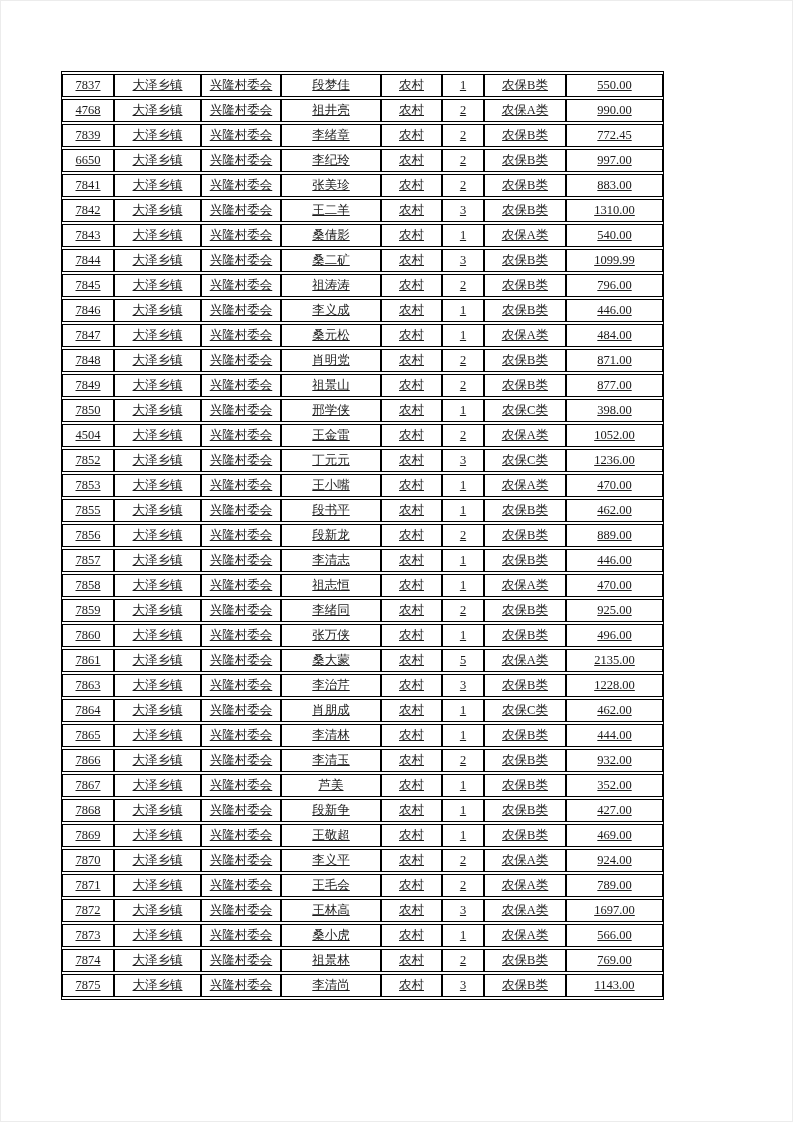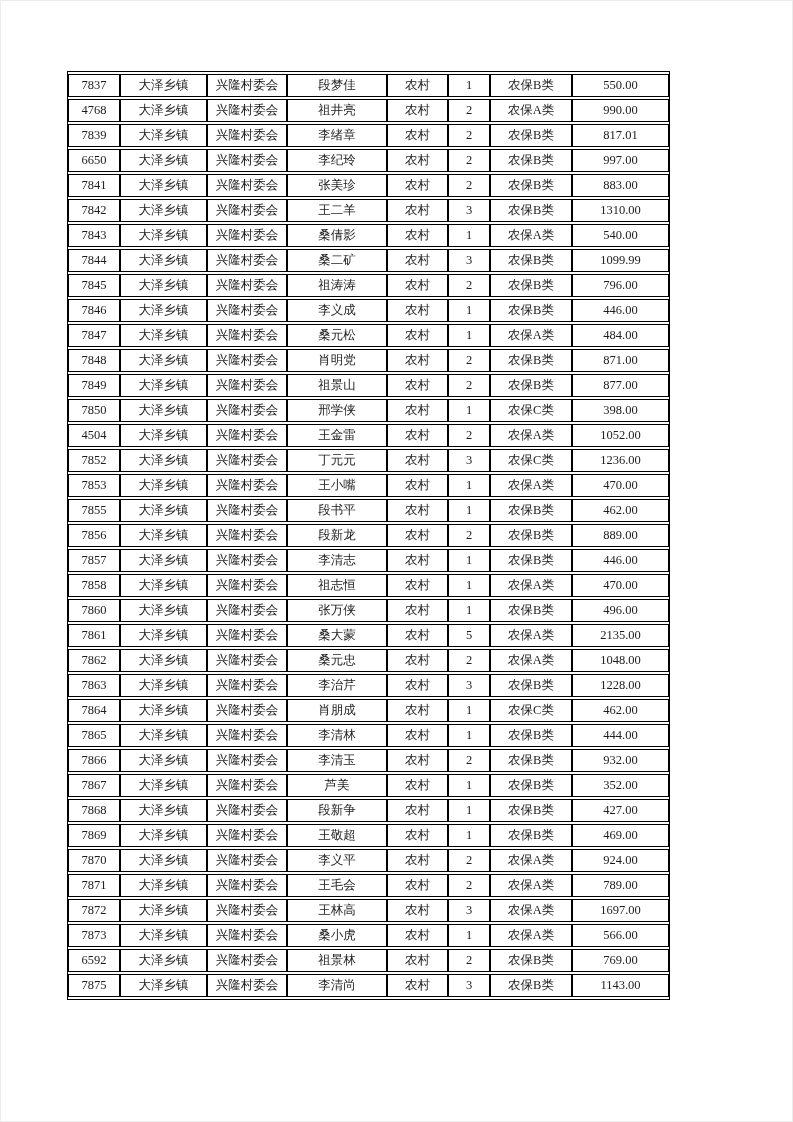--- a/index.html
+++ b/index.html
@@ -12,22 +12,23 @@
     height: 1122px;
     position: relative;
     font-family: "Liberation Serif", "DejaVu Serif", serif;
     color: #1c1c1c;
     box-sizing: border-box;
     border: 1px solid #ececec;
     overflow: hidden;
   }
   .sheet {
     position: absolute;
-    left: 66px;
+    left: 60px;
     top: 70px;
+    text-decoration: underline;
   }
   table.grid {
     border-collapse: separate;
     border-spacing: 0 2px;
     table-layout: fixed;
     width: 601px;
     border: 1px solid #000;
   }
   table.grid td {
     border: 1px solid #000;
@@ -86,21 +87,21 @@
           <td>990.00</td>
         </tr>
         <tr>
           <td>7839</td>
           <td>大泽乡镇</td>
           <td>兴隆村委会</td>
           <td>李绪章</td>
           <td>农村</td>
           <td>2</td>
           <td>农保B类</td>
-          <td>817.01</td>
+          <td>772.45</td>
         </tr>
         <tr>
           <td>6650</td>
           <td>大泽乡镇</td>
           <td>兴隆村委会</td>
           <td>李纪玲</td>
           <td>农村</td>
           <td>2</td>
           <td>农保B类</td>
           <td>997.00</td>
@@ -269,48 +270,48 @@
           <td>7858</td>
           <td>大泽乡镇</td>
           <td>兴隆村委会</td>
           <td>祖志恒</td>
           <td>农村</td>
           <td>1</td>
           <td>农保A类</td>
           <td>470.00</td>
         </tr>
         <tr>
+          <td>7859</td>
+          <td>大泽乡镇</td>
+          <td>兴隆村委会</td>
+          <td>李绪同</td>
+          <td>农村</td>
+          <td>2</td>
+          <td>农保B类</td>
+          <td>925.00</td>
+        </tr>
+        <tr>
           <td>7860</td>
           <td>大泽乡镇</td>
           <td>兴隆村委会</td>
           <td>张万侠</td>
           <td>农村</td>
           <td>1</td>
           <td>农保B类</td>
           <td>496.00</td>
         </tr>
         <tr>
           <td>7861</td>
           <td>大泽乡镇</td>
           <td>兴隆村委会</td>
           <td>桑大蒙</td>
           <td>农村</td>
           <td>5</td>
           <td>农保A类</td>
           <td>2135.00</td>
-        </tr>
-        <tr>
-          <td>7862</td>
-          <td>大泽乡镇</td>
-          <td>兴隆村委会</td>
-          <td>桑元忠</td>
-          <td>农村</td>
-          <td>2</td>
-          <td>农保A类</td>
-          <td>1048.00</td>
         </tr>
         <tr>
           <td>7863</td>
           <td>大泽乡镇</td>
           <td>兴隆村委会</td>
           <td>李治芹</td>
           <td>农村</td>
           <td>3</td>
           <td>农保B类</td>
           <td>1228.00</td>
@@ -409,21 +410,21 @@
           <td>7873</td>
           <td>大泽乡镇</td>
           <td>兴隆村委会</td>
           <td>桑小虎</td>
           <td>农村</td>
           <td>1</td>
           <td>农保A类</td>
           <td>566.00</td>
         </tr>
         <tr>
-          <td>6592</td>
+          <td>7874</td>
           <td>大泽乡镇</td>
           <td>兴隆村委会</td>
           <td>祖景林</td>
           <td>农村</td>
           <td>2</td>
           <td>农保B类</td>
           <td>769.00</td>
         </tr>
         <tr>
           <td>7875</td>

